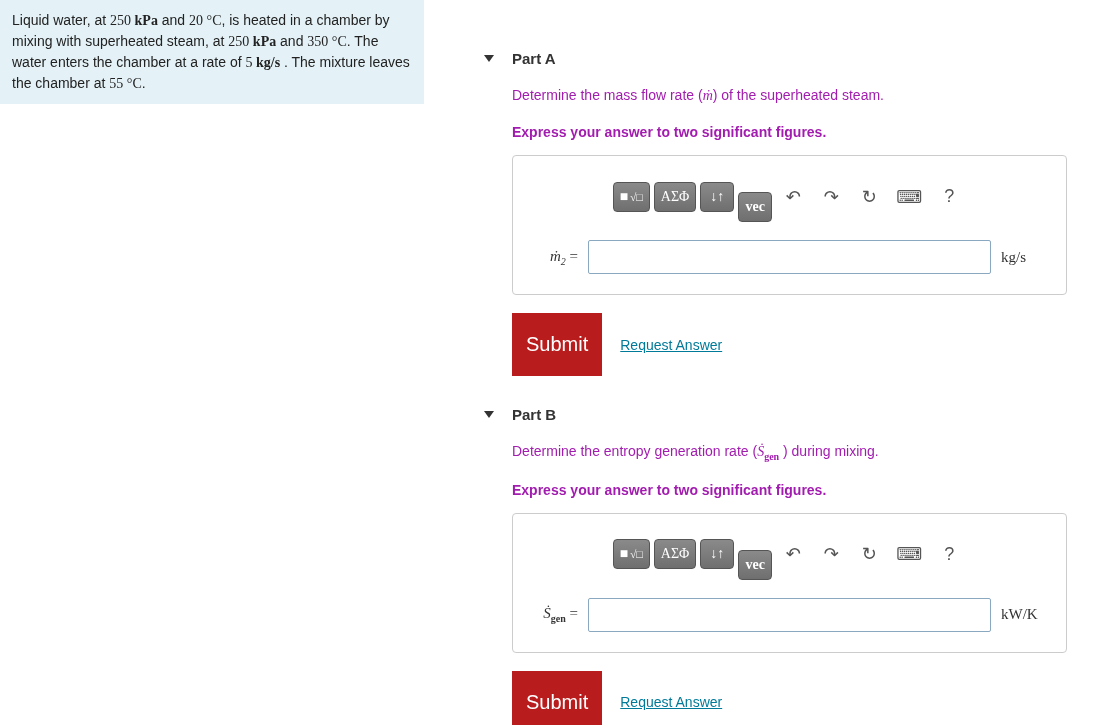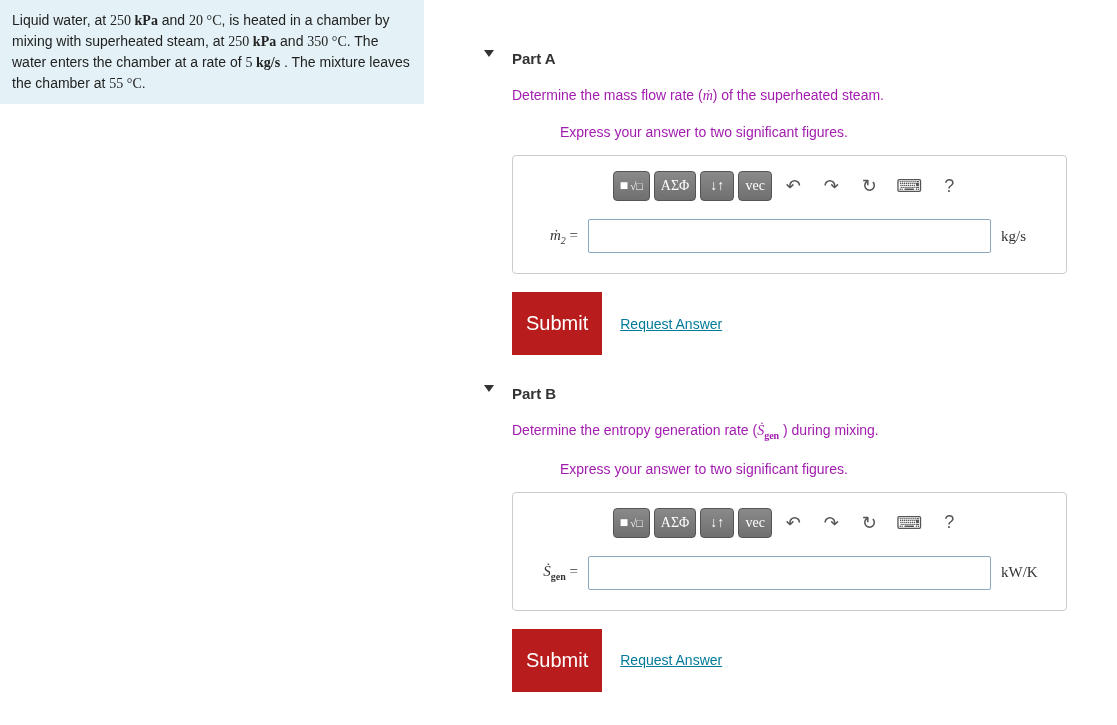--- a/index.html
+++ b/index.html
@@ -26,21 +26,21 @@
   }
   .problem-box .math {
     font-family: Georgia, 'Times New Roman', serif;
   }
   .main {
     flex: 1;
     padding: 20px 50px 20px 60px;
   }
   .part-header {
     display: flex;
-    align-items: flex-start;
+    align-items: center;
     margin: 30px 0 20px 0;
   }
   .part-header .caret {
     width: 0; height: 0;
     border-left: 5px solid transparent;
     border-right: 5px solid transparent;
     border-top: 7px solid #333;
     margin-right: 18px;
   }
   .part-header .title {
@@ -57,23 +57,22 @@
   }
   .prompt .mathi {
     font-family: Georgia, 'Times New Roman', serif;
     font-style: italic;
   }
   .sub {
     font-size: 10px;
     vertical-align: sub;
   }
   .bold {
-    font-weight: normal;
+    font-weight: bold;
     margin-bottom: 15px;
-    margin-left: 48px;
   }
   .answer-box {
     border: 1px solid #ccc;
     border-radius: 4px;
     padding: 15px 20px 20px 20px;
     width: 555px;
     box-sizing: border-box;
   }
   .toolbar {
     display: flex;
@@ -100,21 +99,22 @@
     border: 1px solid #555;
     font-family: Georgia, serif;
   }
   .tbtn.plain {
     background: transparent;
     border: none;
     color: #555;
     font-size: 18px;
   }
   .tbtn.vec {
-    font-weight: normal;
+    font-weight: bold;
+    margin-top: 21px;
   }
   .input-row {
     display: flex;
     align-items: center;
     gap: 10px;
   }
   .var-label {
     font-family: Georgia, 'Times New Roman', serif;
     font-style: italic;
     font-size: 15px;

